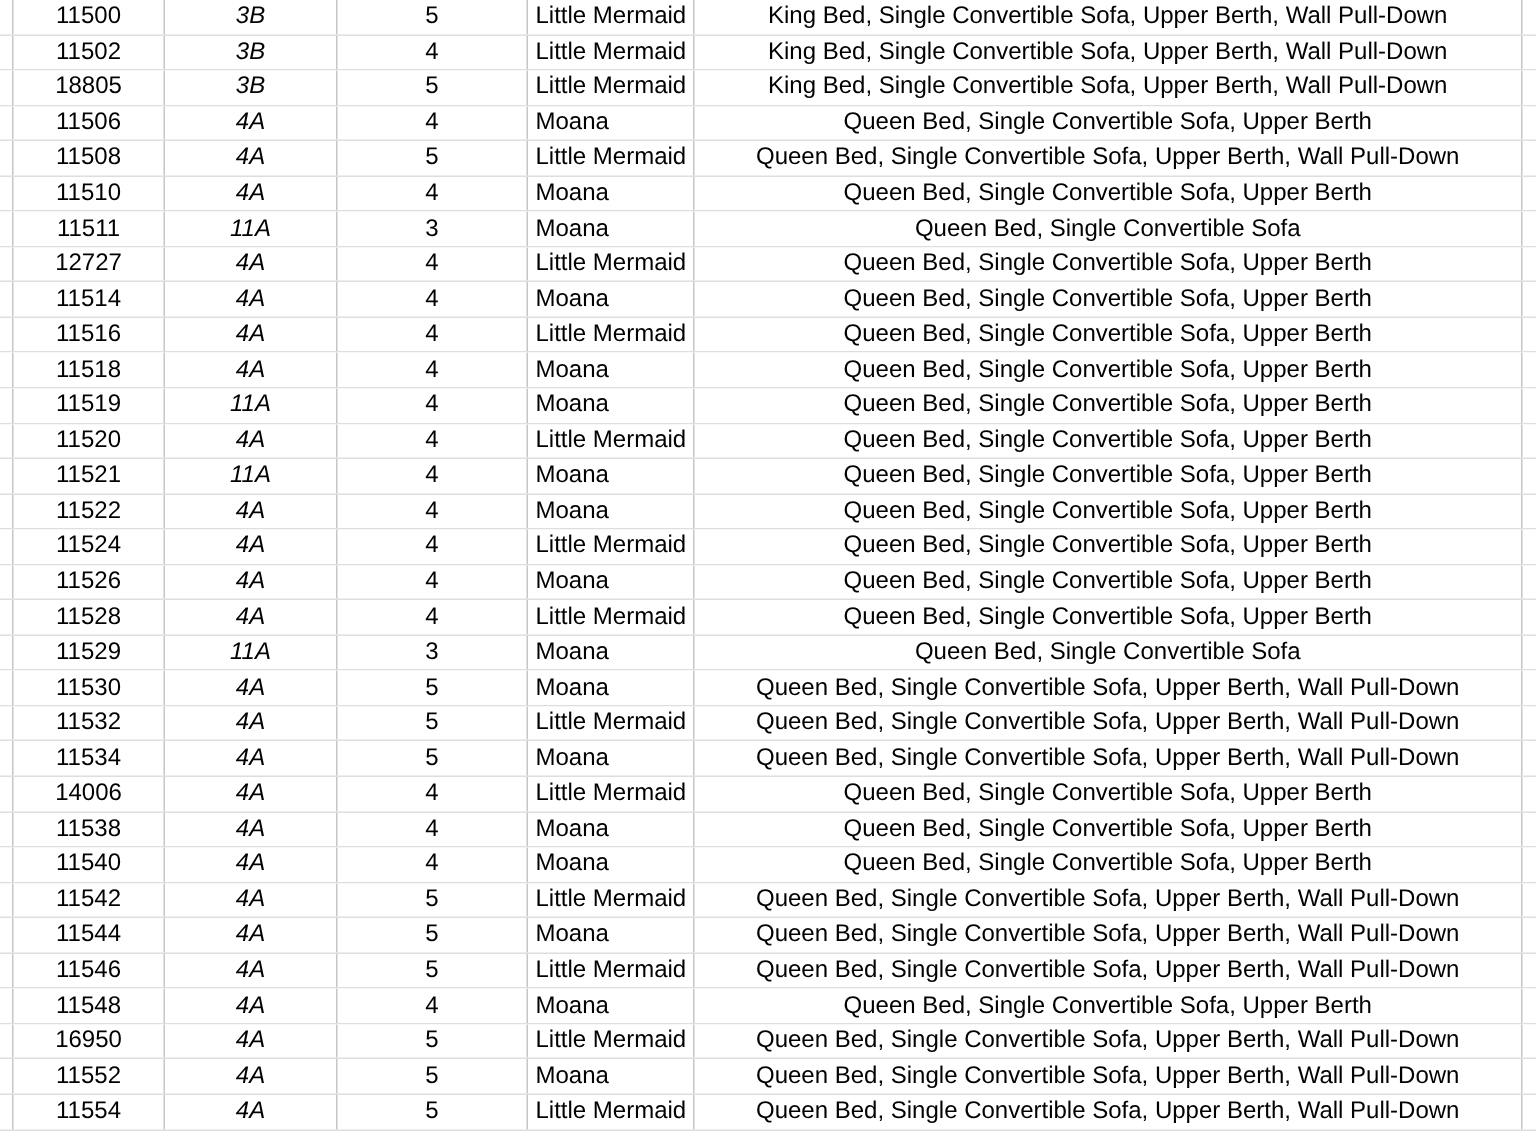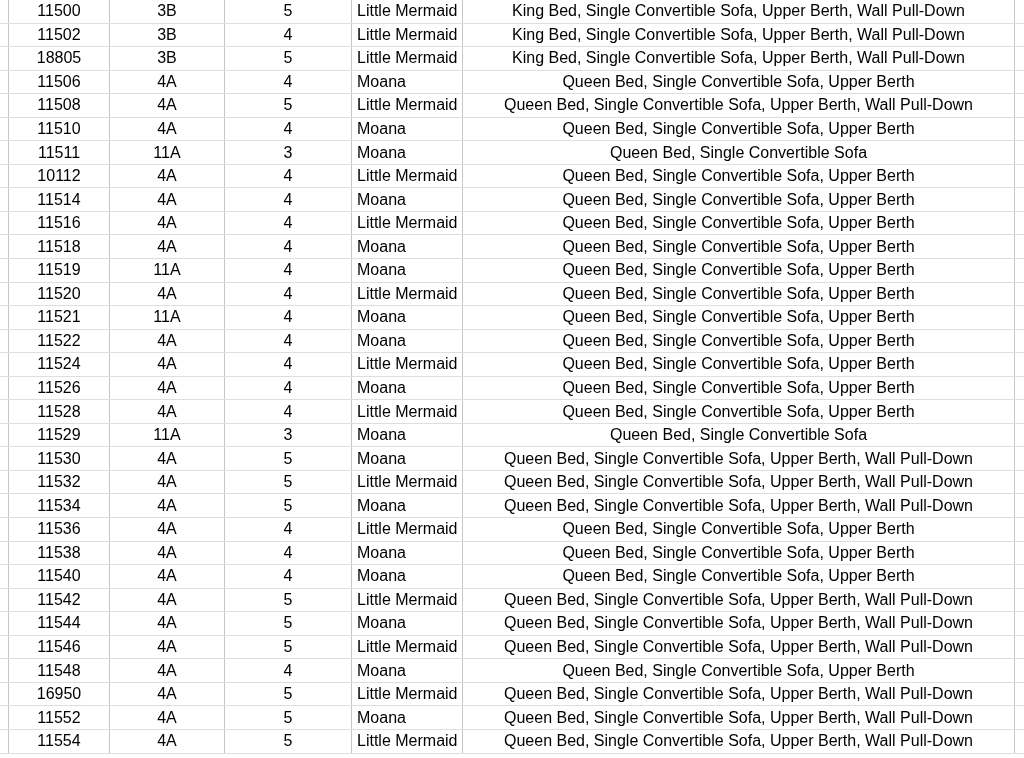--- a/index.html
+++ b/index.html
@@ -32,21 +32,21 @@
     align-items: center;
     font-size: 16px;
     color: #000000;
     white-space: nowrap;
     overflow: hidden;
     letter-spacing: 0px;
   }
   
   .c-edge-left  { width: 9px;   }
   .c-cabin      { width: 101px; justify-content: center; }
-  .c-category   { width: 115px; justify-content: center; }
+  .c-category   { width: 115px; justify-content: center; font-style: italic; }
   .c-capacity   { width: 127px; justify-content: center; }
   .c-theme      { width: 111px; justify-content: flex-start; padding-left: 5px; }
   .c-beds       { width: 552px; justify-content: center; }
   .c-edge-right { width: 9px; border-right: none; }
 </style>
 </head>
 <body>
 
 <div class="sheet">
   <div class="row">
@@ -114,21 +114,21 @@
     <div class="cell c-cabin">11511</div>
     <div class="cell c-category">11A</div>
     <div class="cell c-capacity">3</div>
     <div class="cell c-theme">Moana</div>
     <div class="cell c-beds">Queen Bed, Single Convertible Sofa</div>
     <div class="cell c-edge-right"></div>
   </div>
 
   <div class="row">
     <div class="cell c-edge-left"></div>
-    <div class="cell c-cabin">10112</div>
+    <div class="cell c-cabin">12727</div>
     <div class="cell c-category">4A</div>
     <div class="cell c-capacity">4</div>
     <div class="cell c-theme">Little Mermaid</div>
     <div class="cell c-beds">Queen Bed, Single Convertible Sofa, Upper Berth</div>
     <div class="cell c-edge-right"></div>
   </div>
 
   <div class="row">
     <div class="cell c-edge-left"></div>
     <div class="cell c-cabin">11514</div>
@@ -264,21 +264,21 @@
     <div class="cell c-cabin">11534</div>
     <div class="cell c-category">4A</div>
     <div class="cell c-capacity">5</div>
     <div class="cell c-theme">Moana</div>
     <div class="cell c-beds">Queen Bed, Single Convertible Sofa, Upper Berth, Wall Pull-Down</div>
     <div class="cell c-edge-right"></div>
   </div>
 
   <div class="row">
     <div class="cell c-edge-left"></div>
-    <div class="cell c-cabin">11536</div>
+    <div class="cell c-cabin">14006</div>
     <div class="cell c-category">4A</div>
     <div class="cell c-capacity">4</div>
     <div class="cell c-theme">Little Mermaid</div>
     <div class="cell c-beds">Queen Bed, Single Convertible Sofa, Upper Berth</div>
     <div class="cell c-edge-right"></div>
   </div>
 
   <div class="row">
     <div class="cell c-edge-left"></div>
     <div class="cell c-cabin">11538</div>

